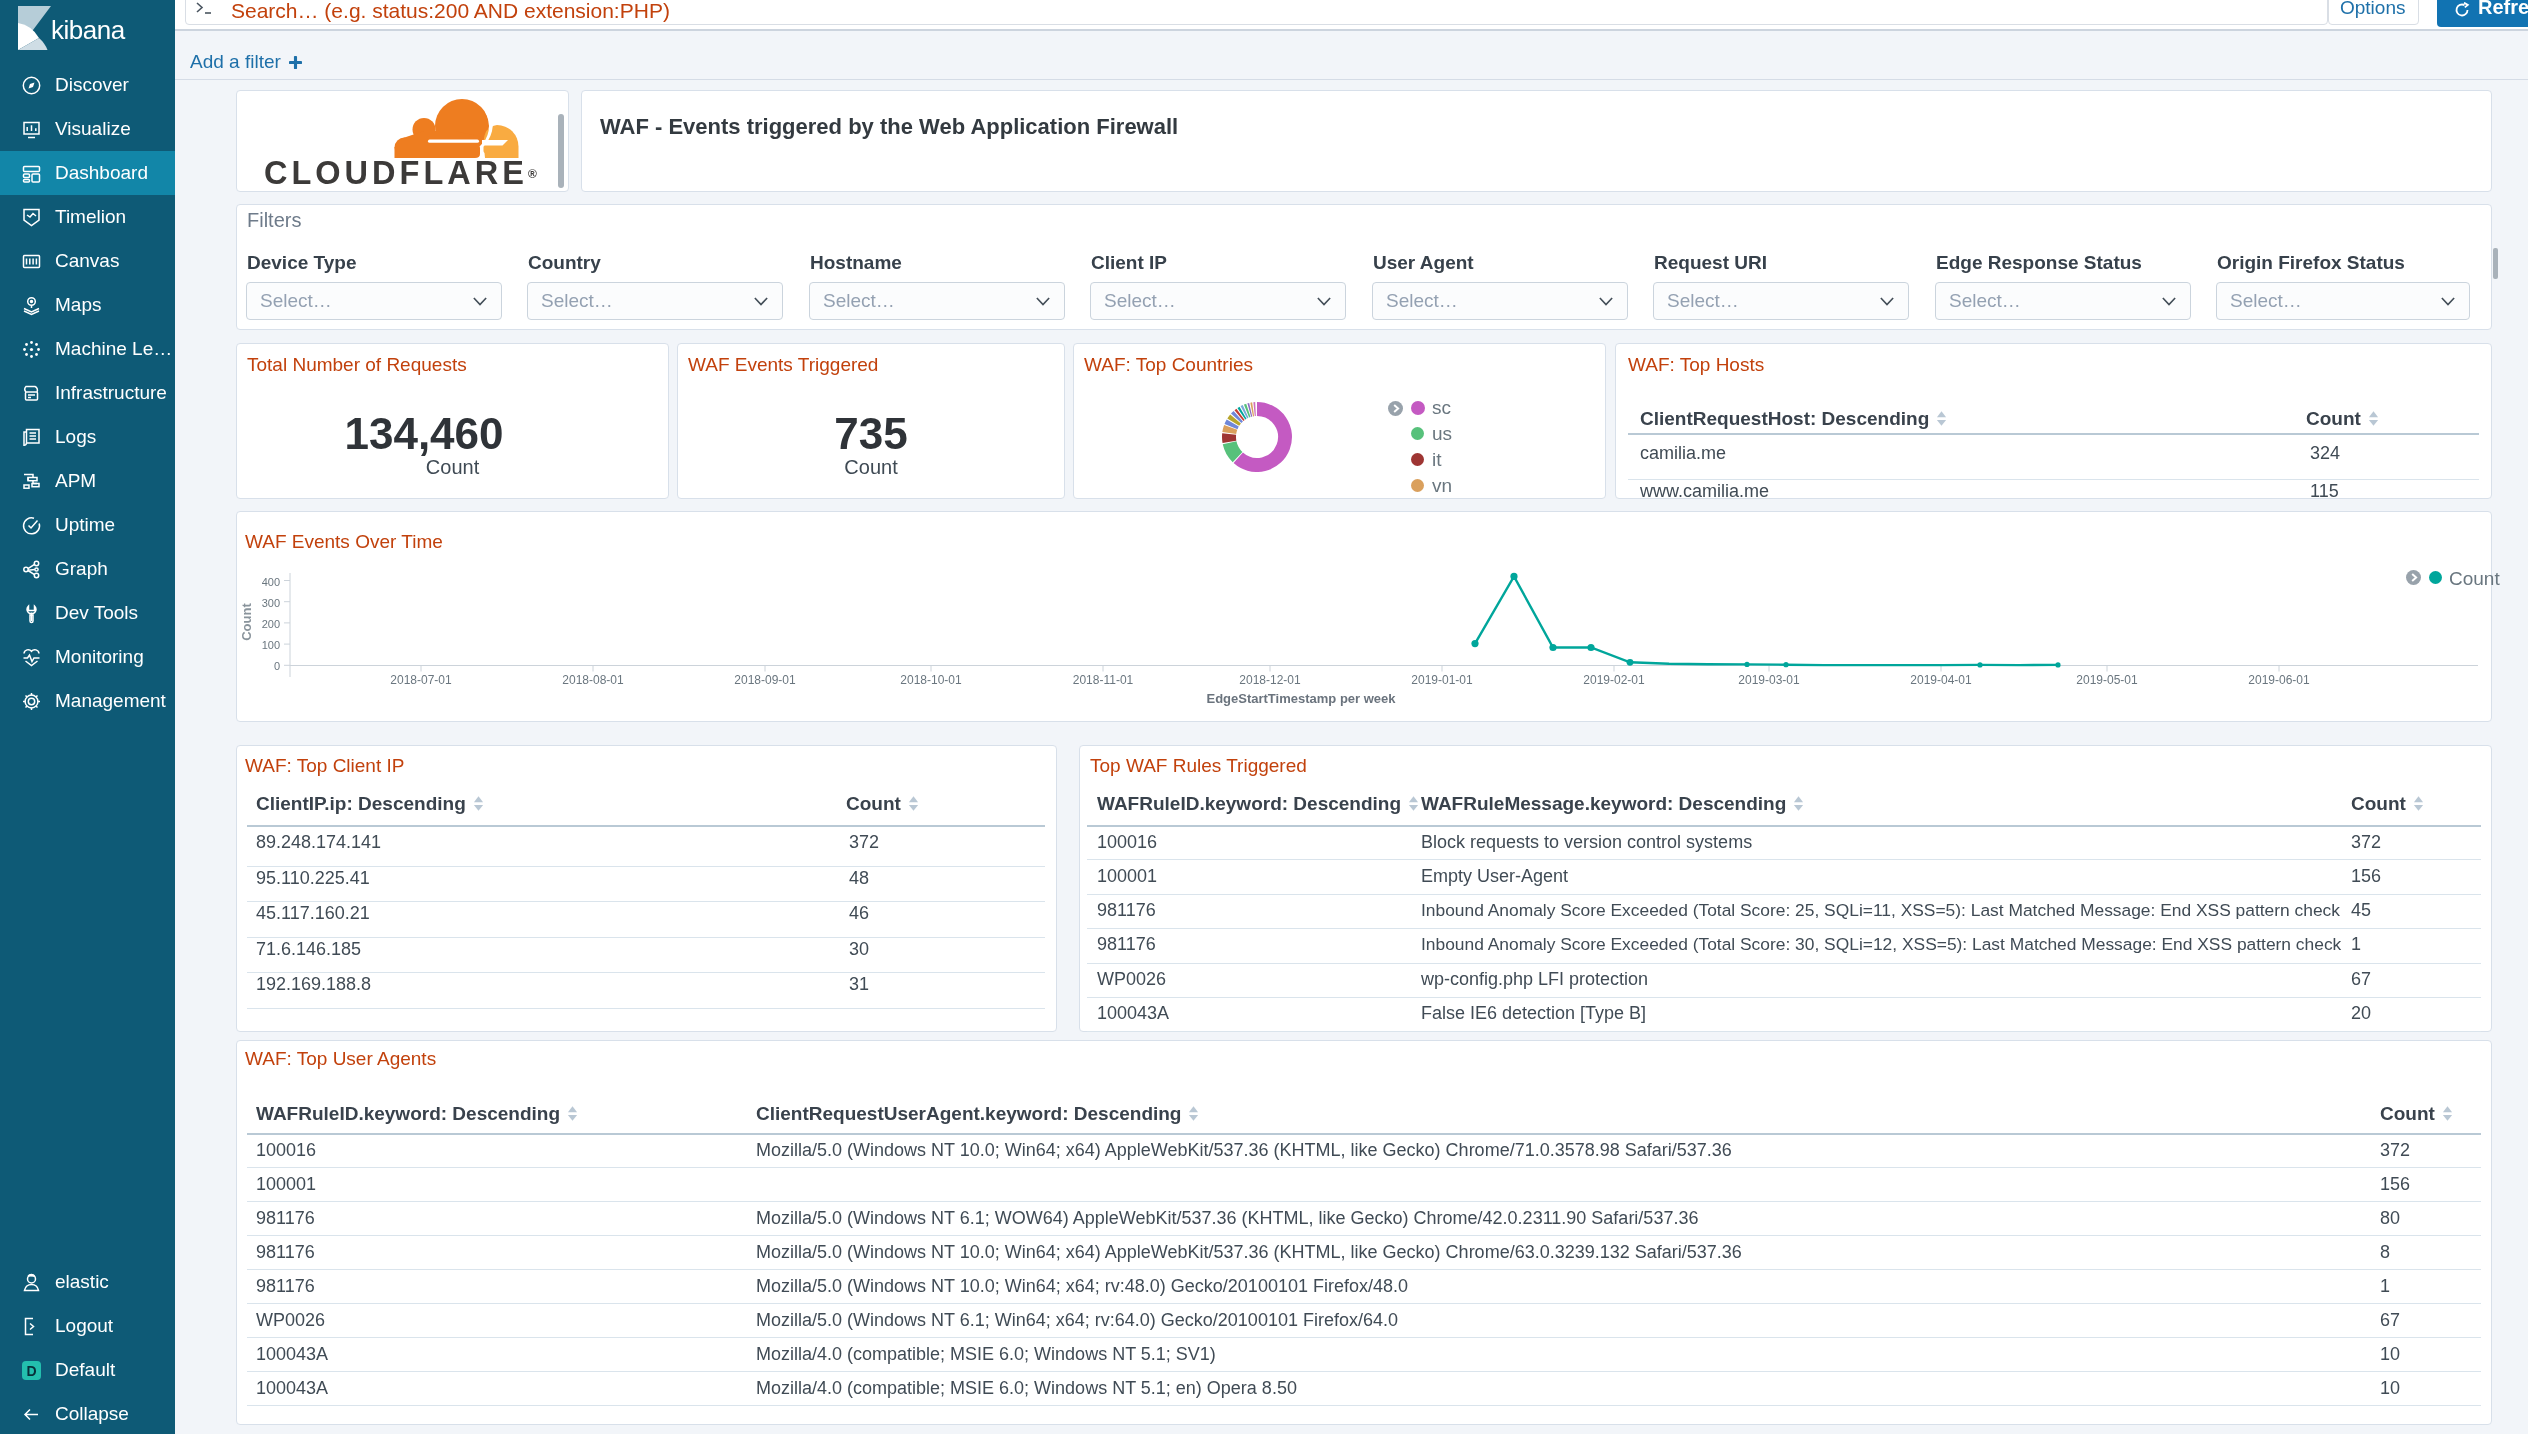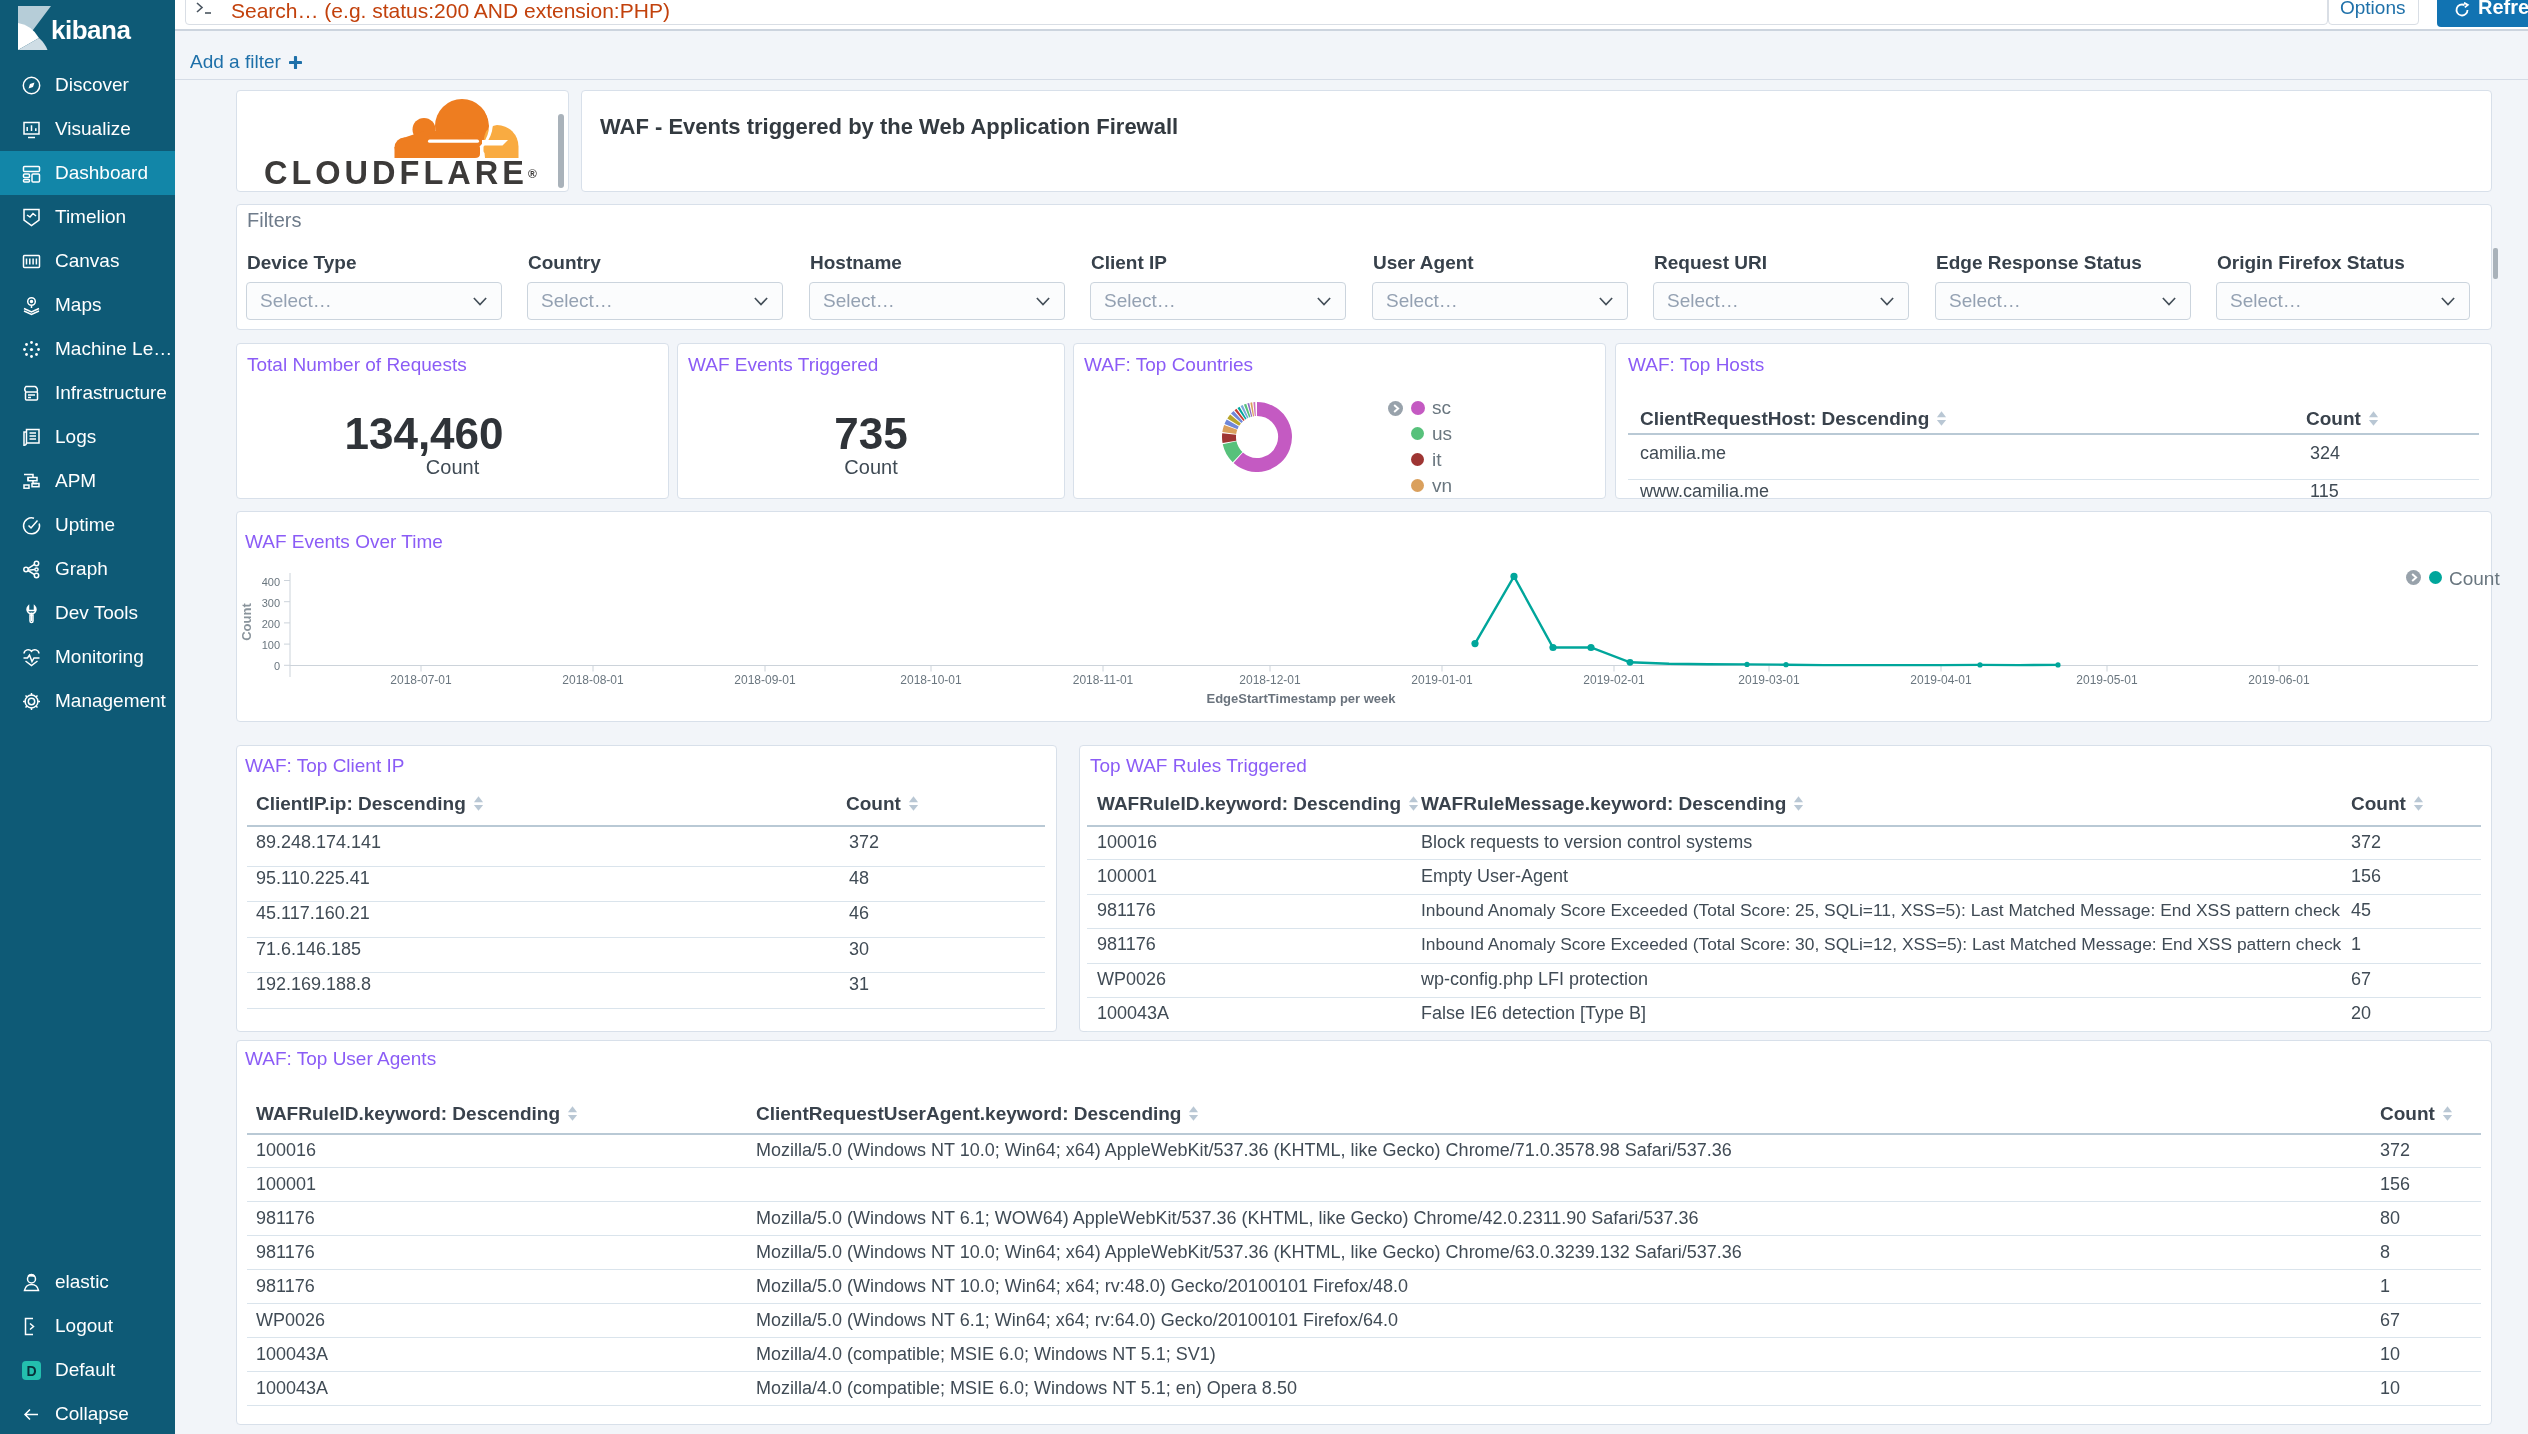--- a/index.html
+++ b/index.html
@@ -1,31 +1,31 @@
 <!DOCTYPE html>
 <html><head>
 <meta charset="utf-8">
 <style>
 *{margin:0;padding:0;box-sizing:border-box}
 html,body{width:2528px;height:1434px;overflow:hidden;background:#f2f5f9;font-family:"Liberation Sans",sans-serif;}
 .abs{position:absolute}
 .t{position:absolute;white-space:nowrap}
 .panel{position:absolute;background:#fff;border:1px solid #d8e0ea;border-radius:4px}
-.ptitle{position:absolute;white-space:nowrap;font-size:19px;color:#8b5cf6}
+.ptitle{position:absolute;white-space:nowrap;font-size:19px;color:#c2410c}
 .hdr{position:absolute;white-space:nowrap;font-size:19px;font-weight:bold;color:#39424c}
 .cell{position:absolute;white-space:nowrap;font-size:18px;color:#404b55}
 .hline{position:absolute;height:1px;background:#dae4ec}
 .uline{position:absolute;height:2px;background:#b9c9d5}
 
 #sidebar{position:absolute;left:0;top:0;width:175px;height:1434px;background:#0e5a76}
 .nav{position:absolute;left:0;width:175px;height:44px;display:flex;align-items:center;padding-left:21px;color:#fff;font-size:19px}
 .nav svg{flex:0 0 auto;margin-right:13px}
 .nav.sel{background:#1286a8}
 #klogo{position:absolute;left:18px;top:6px}
-#kname{position:absolute;left:51px;top:15px;font-size:26px;font-weight:bold;color:#fff;letter-spacing:-0.5px}
+#kname{position:absolute;left:51px;top:15px;font-size:26px;font-weight:normal;color:#fff;letter-spacing:-0.5px}
 
 #topbar{position:absolute;left:175px;top:0;width:2353px;height:31px;background:#fff;border-bottom:2px solid #ccd4de}
 #filterbar{position:absolute;left:175px;top:33px;width:2353px;height:47px;border-bottom:1px solid #d5dce6}
 .selbox{position:absolute;width:256px;height:38px;background:#fbfcfd;border:1px solid #cbd4dd;border-radius:4px;color:#94a1b2;font-size:19px;line-height:36px;padding-left:13px}
 .selbox svg{position:absolute;right:14px;top:14px}
 .flabel{position:absolute;font-size:19px;font-weight:bold;color:#37414b}
 .legdot{position:absolute;border-radius:50%}
 .legtxt{position:absolute;font-size:19px;color:#69767f;white-space:nowrap}
 </style>
 </head>

